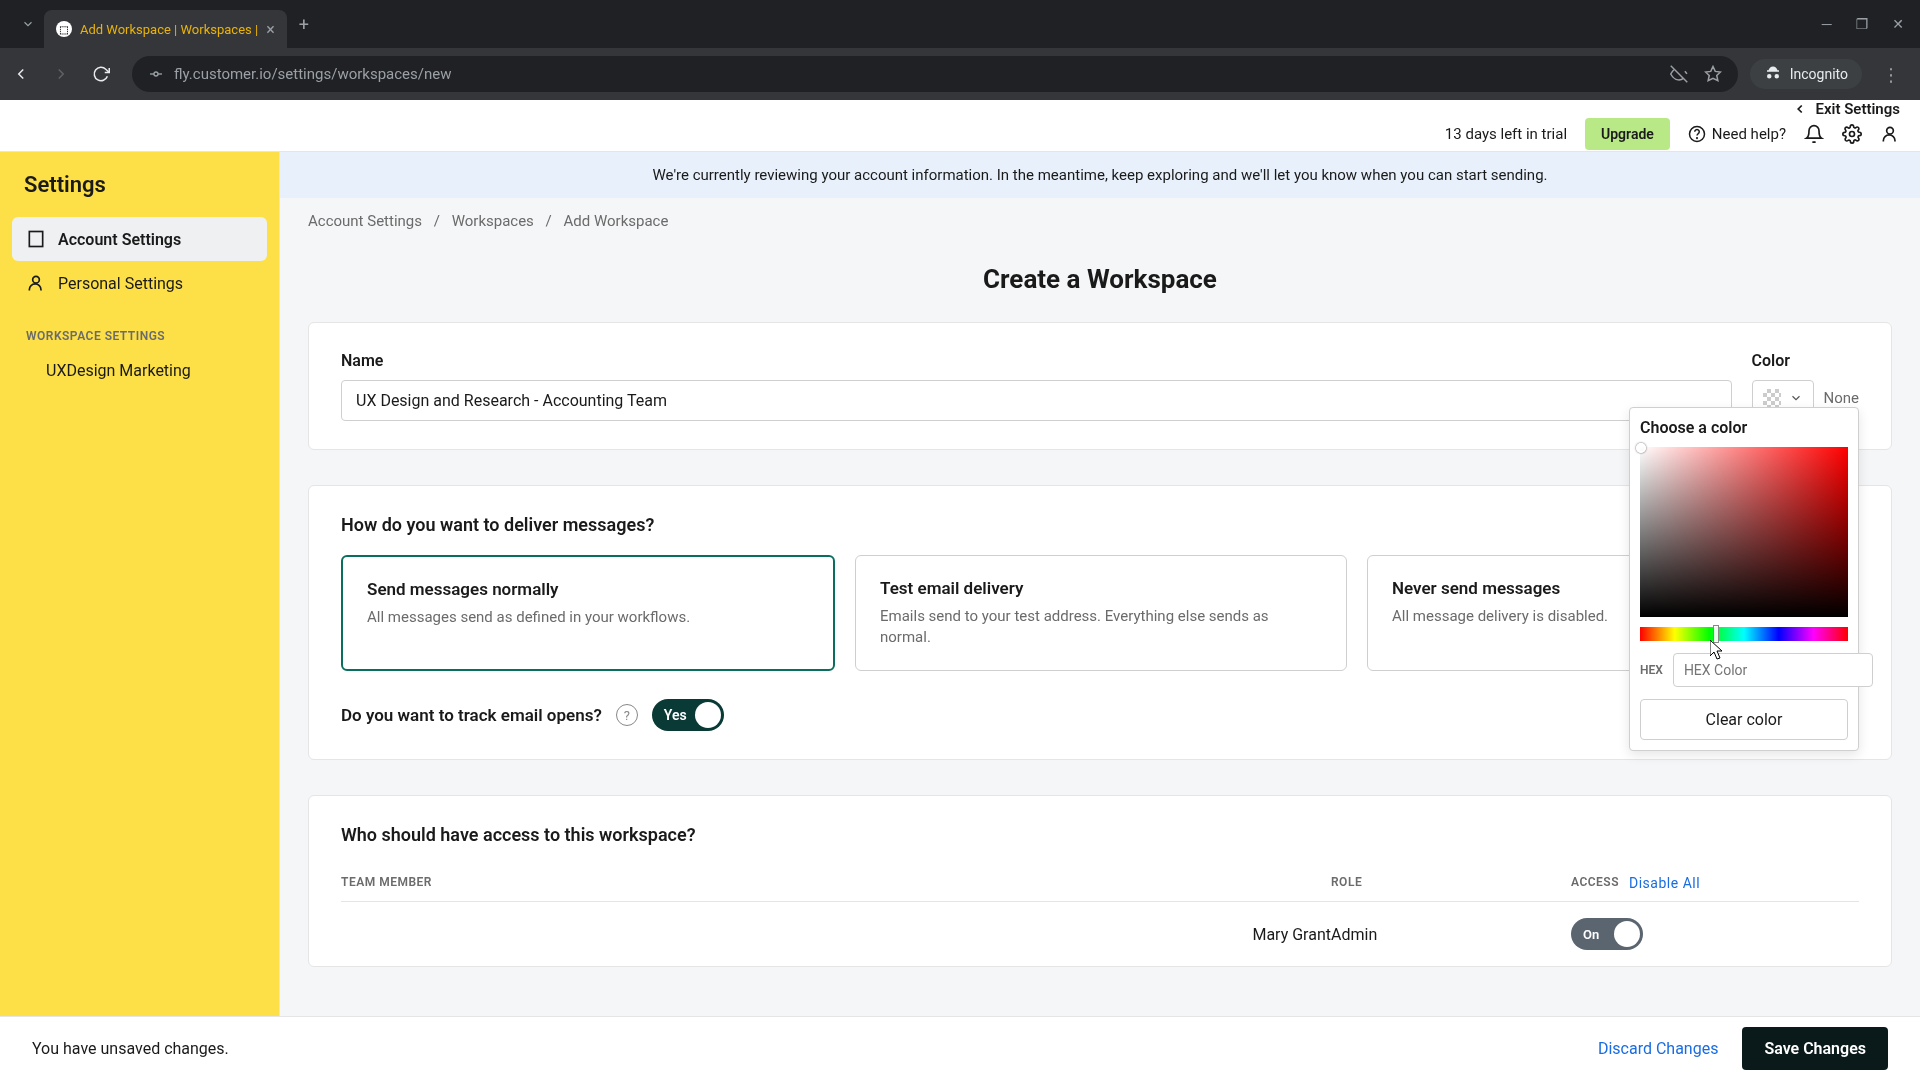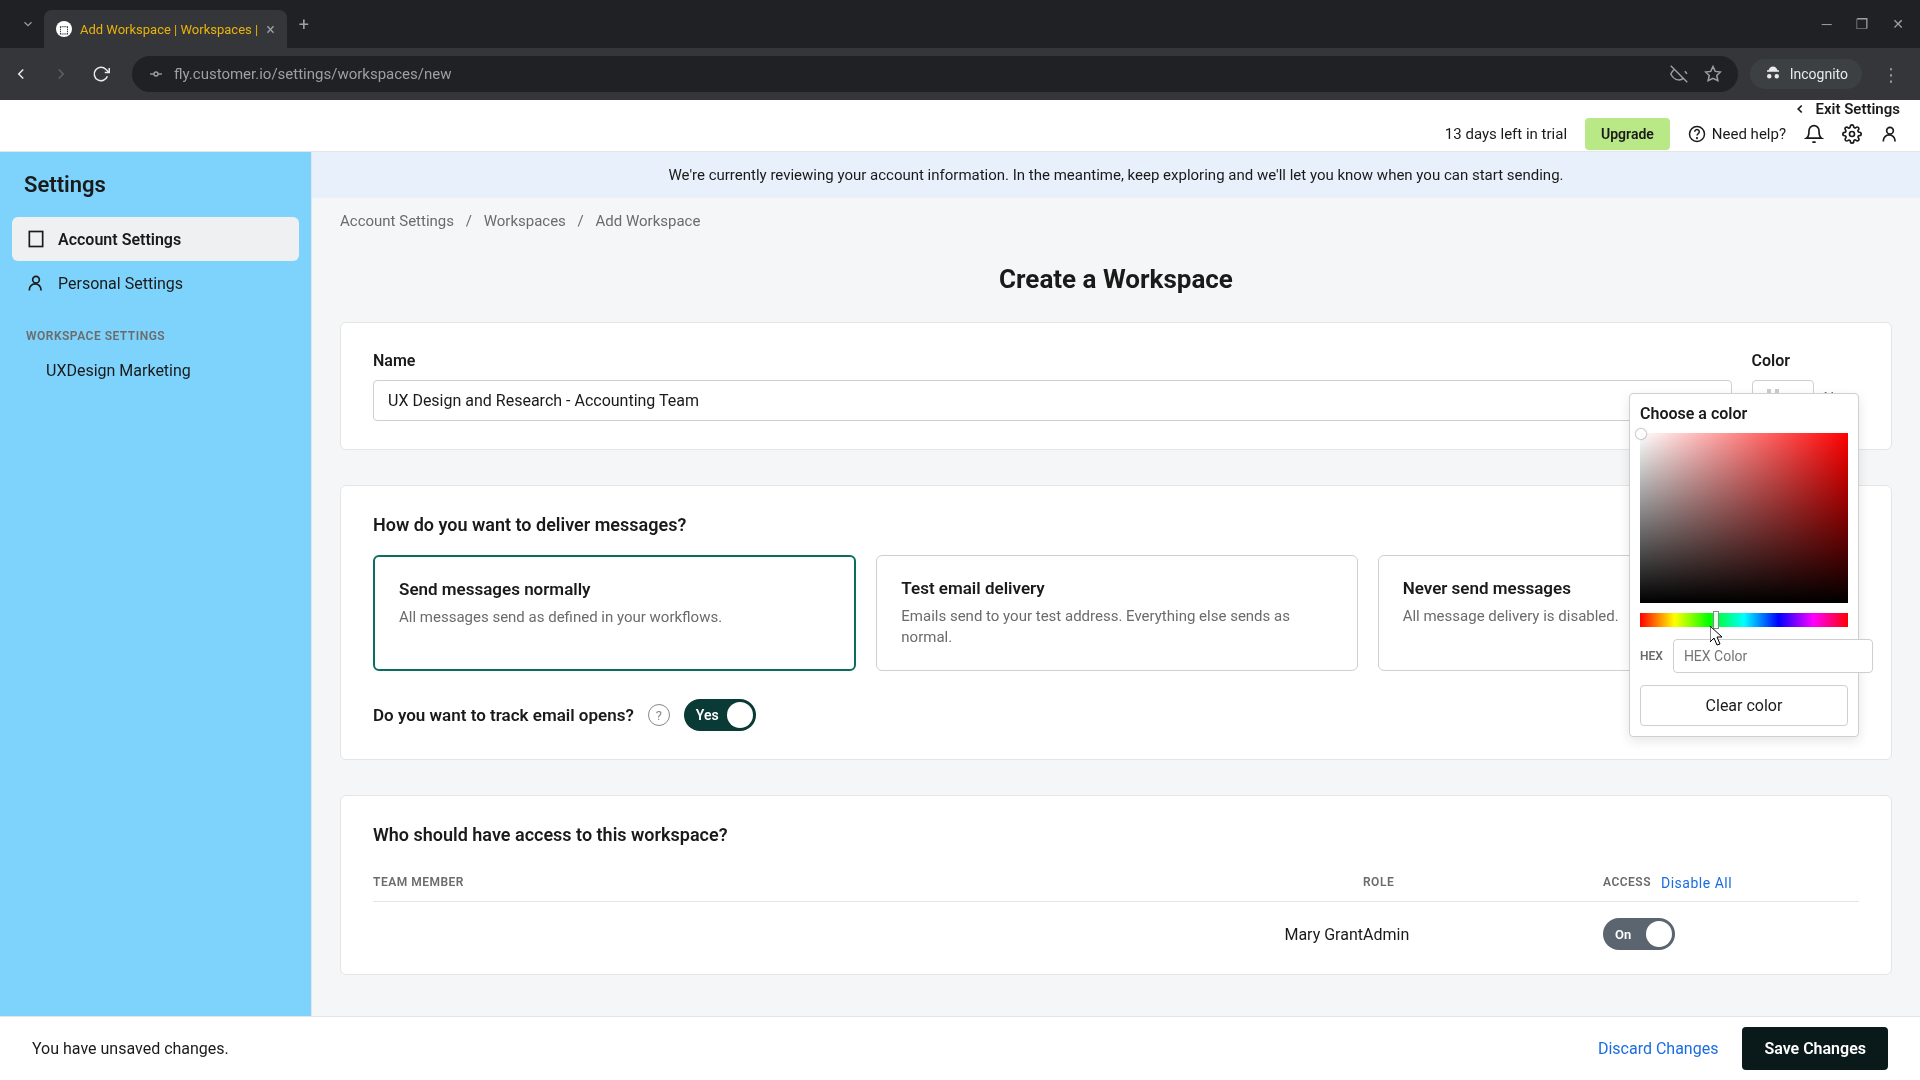--- a/index.html
+++ b/index.html
@@ -33,21 +33,21 @@
 .exit-settings { display: flex; align-items: center; gap: 8px; color: #1a1a1a; font-weight: 600; font-size: 15px; cursor: pointer; }
 .topbar-right { margin-left: auto; display: flex; align-items: center; gap: 18px; }
 .trial-text { color: #1a1a1a; font-size: 15px; }
 .upgrade-btn { background: #b8e986; color: #1a1a1a; padding: 8px 16px; border-radius: 4px; font-weight: 600; font-size: 14px; cursor: pointer; border: none; }
 .help-link { display: flex; align-items: center; gap: 6px; color: #1a1a1a; font-size: 15px; cursor: pointer; }
 .topbar-icon { color: #1a1a1a; cursor: pointer; }
 
 .app-body { flex: 1; display: flex; overflow: hidden; }
 
 
-.sidebar { width: 312px; background: #7dd3fc; border-right: 1px solid #e5e5e5; padding: 20px 12px; }
+.sidebar { width: 280px; background: #fde047; border-right: 1px solid #e5e5e5; padding: 20px 12px; }
 .sidebar-title { font-size: 22px; font-weight: 600; color: #1a1a1a; padding: 0 12px 20px; }
 .sidebar-item { display: flex; align-items: center; gap: 12px; padding: 12px 14px; border-radius: 6px; cursor: pointer; font-size: 16px; color: #1a1a1a; }
 .sidebar-item.active { background: #eef0f2; font-weight: 600; }
 .sidebar-item .icon { width: 20px; height: 20px; display: flex; align-items: center; justify-content: center; }
 .sidebar-section { font-size: 12px; letter-spacing: 0.5px; color: #6b6b6b; padding: 24px 14px 8px; font-weight: 600; }
 .sidebar-subitem { padding: 10px 14px 10px 34px; font-size: 16px; color: #1a1a1a; cursor: pointer; }
 
 
 .main { flex: 1; overflow-y: auto; background: #f5f6f7; position: relative; }
 .info-banner { background: #e8f1fb; padding: 14px 20px; text-align: center; color: #1a1a1a; font-size: 15px; }
@@ -91,21 +91,21 @@
 .table-row { display: flex; padding: 16px 0; align-items: center; }
 .td { font-size: 16px; color: #1a1a1a; }
 .td.member { flex: 0 0 990px; text-align: right; }
 .td.role { flex: 0 0 240px; }
 .td.access { flex: 1; }
 .access-toggle { width: 72px; height: 32px; background: #5a6570; border-radius: 16px; position: relative; display: flex; align-items: center; cursor: pointer; }
 .access-toggle .tlabel { color: #fff; font-weight: 600; font-size: 13px; margin-left: 12px; }
 .access-toggle .tknob { position: absolute; right: 3px; width: 26px; height: 26px; background: #fff; border-radius: 50%; }
 
 
-.color-popover { position: absolute; top: 70px; right: 32px; width: 230px; background: #fff; border: 1px solid #cfcfcf; border-radius: 4px; padding: 10px; box-shadow: 0 4px 12px rgba(0,0,0,0.1); z-index: 100; }
+.color-popover { position: absolute; top: 84px; right: 32px; width: 230px; background: #fff; border: 1px solid #cfcfcf; border-radius: 4px; padding: 10px; box-shadow: 0 4px 12px rgba(0,0,0,0.1); z-index: 100; }
 .popover-title { font-size: 16px; font-weight: 600; color: #1a1a1a; margin-bottom: 10px; }
 .sat-val { width: 100%; height: 170px; position: relative; cursor: crosshair; background: linear-gradient(to top, #000, transparent), linear-gradient(to right, #fff, #ff0000); }
 .sv-handle { position: absolute; top: -4px; left: -4px; width: 10px; height: 10px; border: 2px solid #fff; border-radius: 50%; box-shadow: 0 0 2px rgba(0,0,0,0.8); }
 .hue-bar { width: 100%; height: 14px; margin-top: 10px; cursor: pointer; background: linear-gradient(to right, #ff0000, #ffff00, #00ff00, #00ffff, #0000ff, #ff00ff, #ff0000); position: relative; }
 .hue-handle { position: absolute; left: 35%; top: -2px; width: 6px; height: 18px; background: rgba(255,255,255,0.9); border: 1px solid #888; }
 .hex-row { display: flex; align-items: center; gap: 10px; margin-top: 12px; }
 .hex-label { font-size: 12px; color: #6b6b6b; font-weight: 600; }
 .hex-input { flex: 1; border: 1px solid #cfcfcf; border-radius: 4px; padding: 8px 10px; font-size: 14px; }
 .clear-btn { width: 100%; margin-top: 12px; border: 1px solid #cfcfcf; background: #fff; padding: 10px; font-size: 16px; color: #1a1a1a; border-radius: 4px; cursor: pointer; }
 
@@ -341,21 +341,21 @@
         <div class="track-row">
           <span class="track-label">Do you want to track email opens?</span>
           <span class="help-circle">?</span>
           <div class="toggle">
             <span class="toggle-label">Yes</span>
             <span class="toggle-knob"></span>
           </div>
         </div>
       </div>
 
-      <div class="card" style="padding-bottom:8px;">
+      <div class="card" style="padding-bottom:0;">
         <div class="section-heading">Who should have access to this workspace?</div>
         <div class="table-header">
           <div class="th member">TEAM MEMBER</div>
           <div class="th role">ROLE</div>
           <div class="th access">
             <span>ACCESS</span>
             <span class="disable-all">Disable All</span>
           </div>
         </div>
         <div class="table-row">

